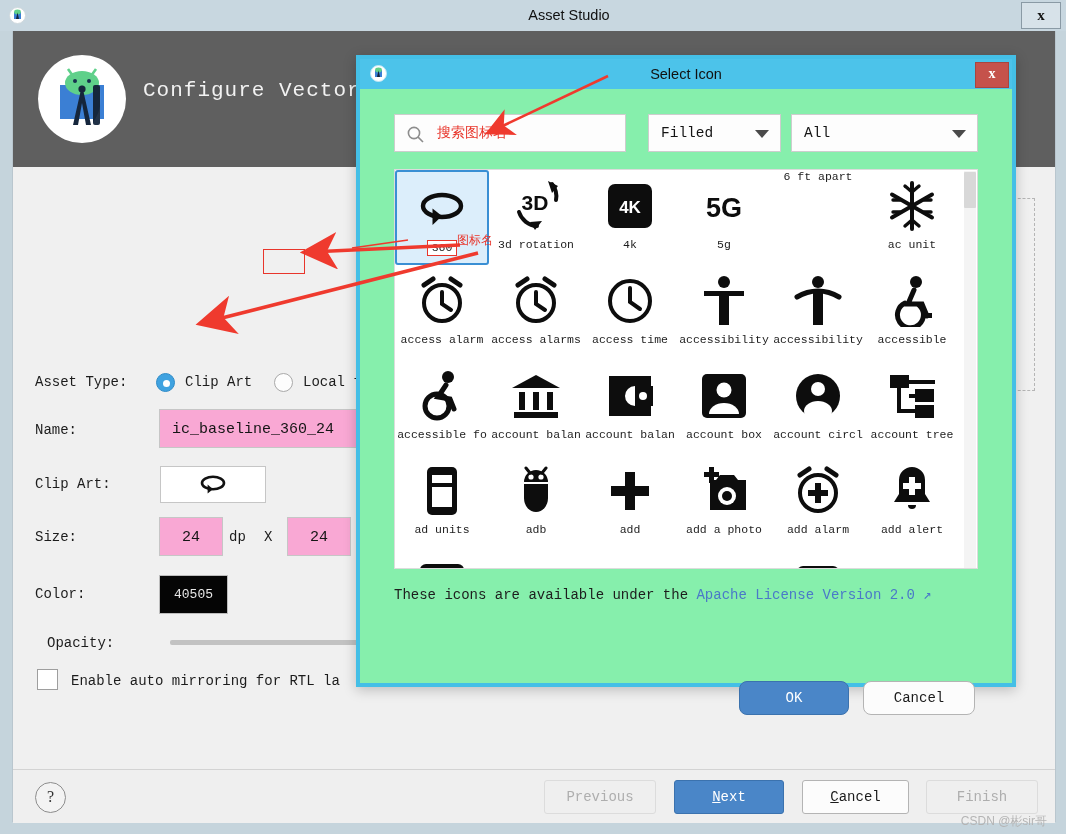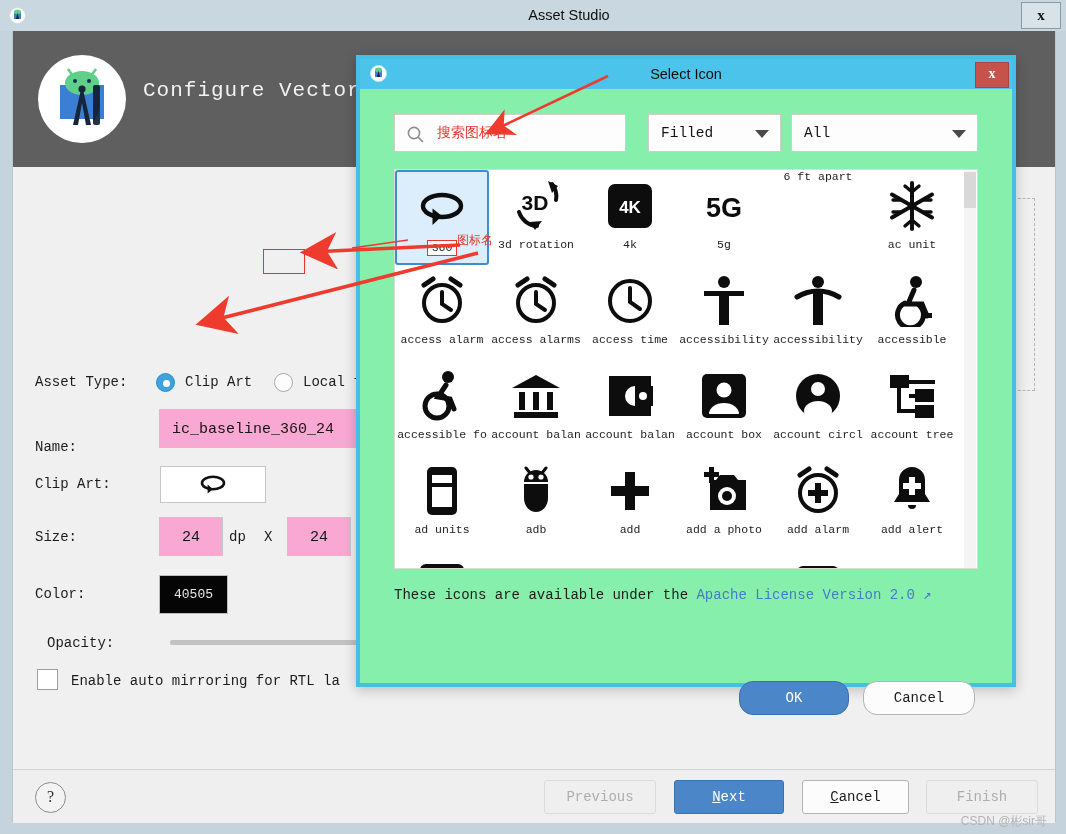--- a/index.html
+++ b/index.html
@@ -220,21 +220,21 @@
     position:absolute;right:1px;top:2px;width:12px;height:36px;
     background:#d8d8d8;border-radius:1px;cursor:pointer;
   }
 
   .license{
     position:absolute;left:34px;top:497px;font-size:14px;color:#1d1d1d;
     white-space:nowrap;
   }
   .license .lnk{color:#4a79c8;cursor:pointer;}
   .dlg-btn{
-    position:absolute;height:34px;border-radius:14px;box-sizing:border-box;
+    position:absolute;height:34px;border-radius:8px;box-sizing:border-box;
     display:flex;align-items:center;justify-content:center;
     font-size:14px;cursor:pointer;white-space:nowrap;
   }
   .dlg-btn.ok{background:#4a86c8;border:1px solid #3b72ae;color:#fff;}
   .dlg-btn.cancel{background:#fcfcfc;border:1px solid #b4b4b4;color:#1a1a1a;}
 
   
   .anno-layer{position:absolute;left:0;top:0;width:1066px;height:834px;pointer-events:none;}
   .anno-cn{
     position:absolute;font-family:"Liberation Sans","DejaVu Sans",sans-serif;
@@ -283,21 +283,21 @@
     </div>
 
     <div class="form">
 
       <div class="f-label" style="left:22px;top:207px;">Asset Type:</div>
       <div class="radio-outer on" style="left:143px;top:206px;"></div>
       <div class="f-label" style="left:172px;top:207px;">Clip Art</div>
       <div class="radio-outer off" style="left:261px;top:206px;"></div>
       <div class="f-label" style="left:290px;top:207px;">Local f</div>
 
-      <div class="f-label" style="left:22px;top:255px;margin-top:17px;">Name:</div>
+      <div class="f-label" style="left:22px;top:255px;">Name:</div>
       <div class="inputbox" style="left:146px;top:242px;width:260px;height:39px;">
         <span class="val">ic_baseline_360_24</span>
       </div>
 
       <div class="f-label" style="left:22px;top:309px;">Clip Art:</div>
       <div class="clipbtn" style="left:147px;top:299px;width:106px;height:37px;">
         <span>
           <svg width="30" height="22" viewBox="0 0 30 22">
             <ellipse cx="15" cy="11" rx="11" ry="6.3" fill="none" stroke="#111" stroke-width="2.6"></ellipse>
             <path d="M15 17.3 L9.6 12.6 L9.6 21.4 Z" fill="#111"></path>

